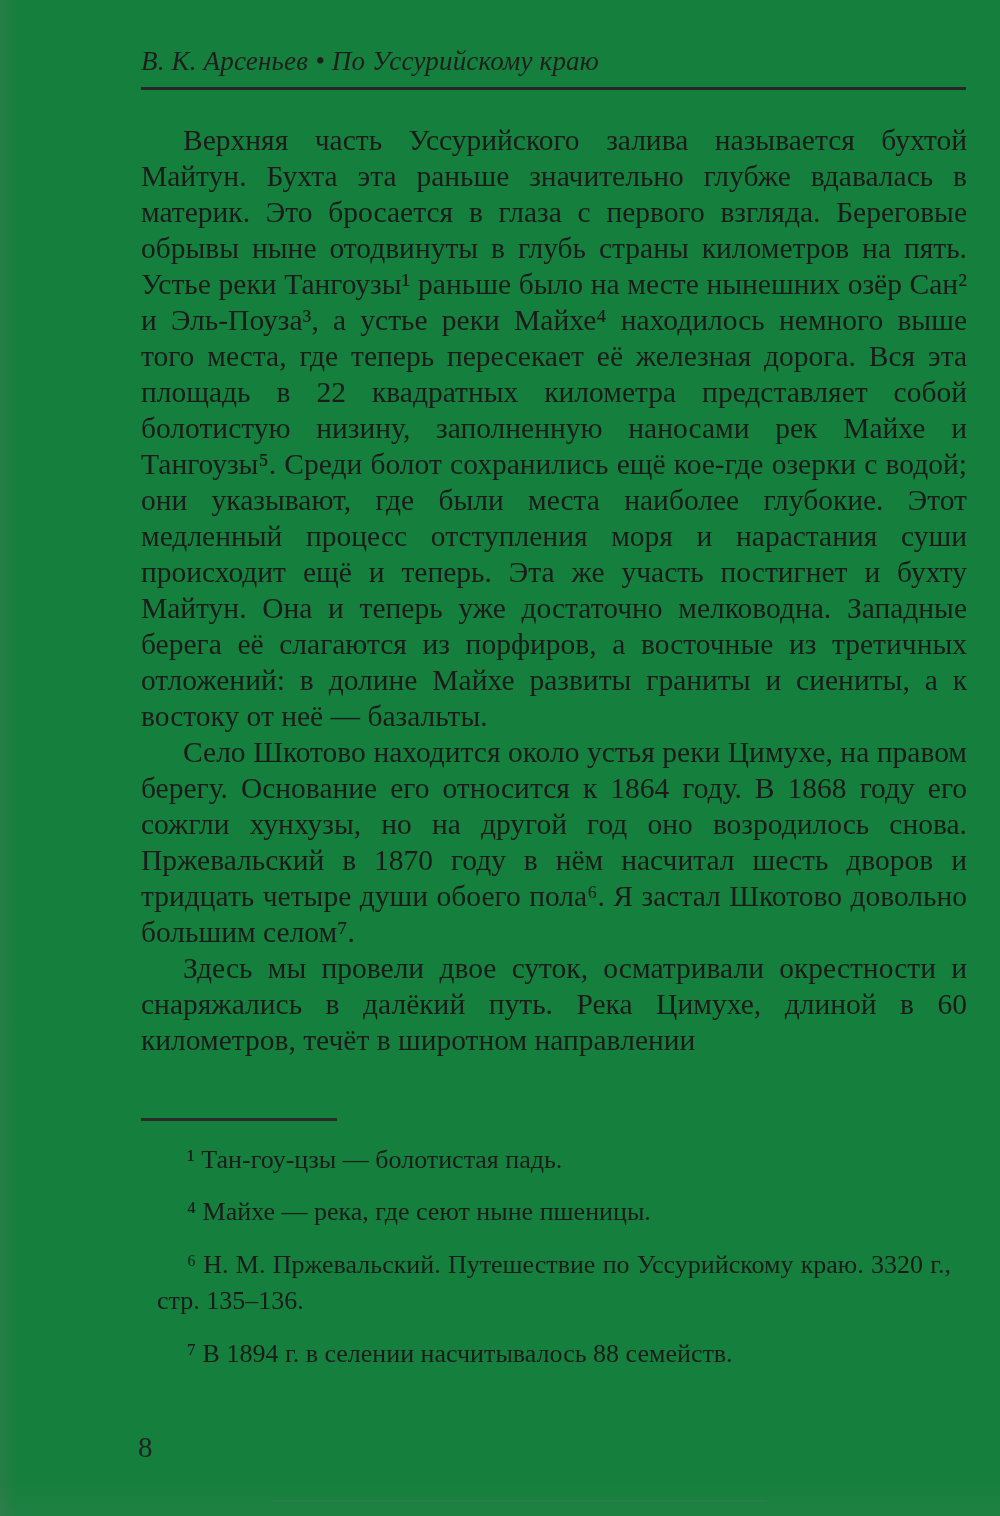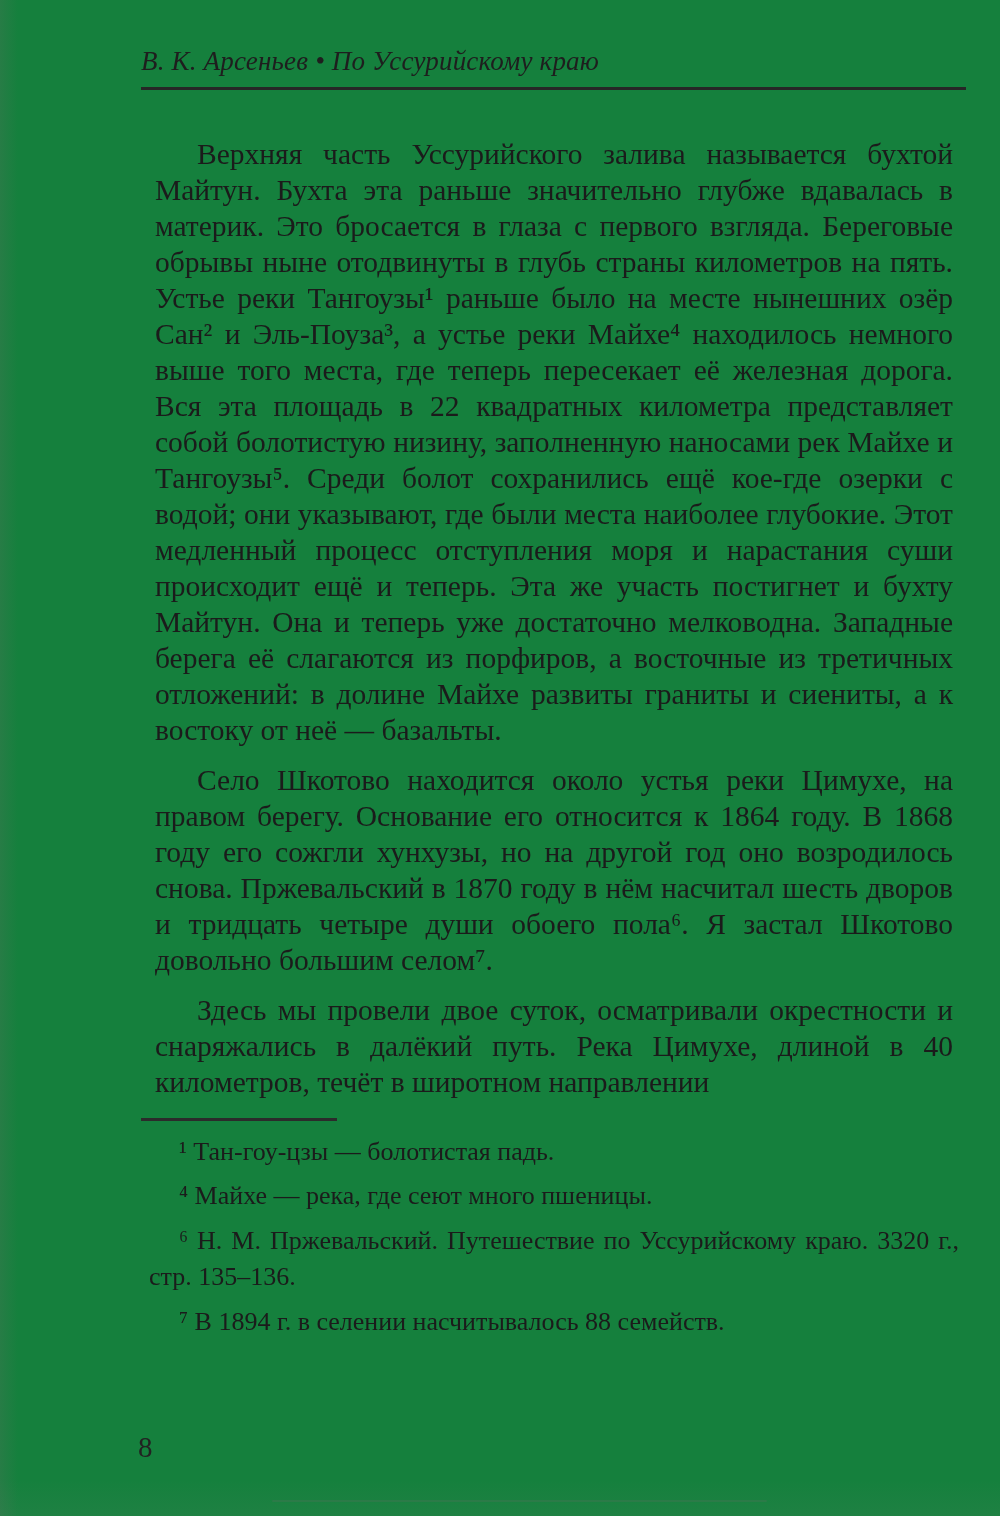--- a/index.html
+++ b/index.html
@@ -50,42 +50,42 @@
     left: 141px;
     top: 122px;
     width: 826px;
     font-size: 29.5px;
     line-height: 36px;
     text-align: justify;
     hyphens: manual;
     -webkit-hyphens: manual;
   }
   .body-text p {
-    margin: 14px;
+    margin: 0;
     text-indent: 42px;
   }
   .footnote-separator {
     position: absolute;
     left: 141px;
     top: 1118px;
     width: 196px;
     height: 2.5px;
     background: #2b2b2b;
   }
   .footnotes {
     position: absolute;
     left: 141px;
     top: 1126px;
     width: 826px;
     font-size: 26px;
     line-height: 36.4px;
     text-align: justify;
   }
   .footnotes p {
-    margin: 8px;
+    margin: 16px;
     text-indent: 30px;
   }
   .page-number {
     position: absolute;
     left: 138px;
     top: 1431px;
     font-size: 29px;
     color: #222222;
   }
   
@@ -104,28 +104,28 @@
 
 <div class="page">
 
   <div class="running-header">В. К. Арсеньев • По Уссурийскому краю</div>
 
   <div class="header-rule"></div>
 
   <div class="body-text">
     <p>Верхняя часть Уссурийского залива называется бух­той Майтун. Бухта эта раньше значительно глубже вда­валась в материк. Это бросается в глаза с первого взгля­да. Береговые обрывы ныне отодвинуты в глубь страны километров на пять. Устье реки Тангоузы¹ раньше было на месте нынешних озёр Сан² и Эль-Поуза³, а устье реки Майхе⁴ находилось немного выше того места, где теперь пересекает её железная дорога. Вся эта площадь в 22 квадратных километра представляет собой болотистую низину, заполненную наносами рек Майхе и Тангоузы⁵. Среди болот сохранились ещё кое-где озерки с водой; они указывают, где были места наиболее глубокие. Этот медленный процесс отступления моря и нарастания суши происходит ещё и теперь. Эта же участь постигнет и бухту Майтун. Она и теперь уже достаточно мелково­дна. Западные берега её слагаются из порфиров, а вос­точные из третичных отложений: в долине Майхе раз­виты граниты и сиениты, а к востоку от неё — базальты.</p>
     <p>Село Шкотово находится около устья реки Цимухе, на правом берегу. Основание его относится к 1864 году. В 1868 году его сожгли хунхузы, но на другой год оно возродилось снова. Пржевальский в 1870 году в нём на­считал шесть дворов и тридцать четыре души обоего пола⁶. Я застал Шкотово довольно большим селом⁷.</p>
-    <p>Здесь мы провели двое суток, осматривали окрестно­сти и снаряжались в далёкий путь. Река Цимухе, дли­ной в 40 километров, течёт в широтном направлении</p>
+    <p>Здесь мы провели двое суток, осматривали окрестно­сти и снаряжались в далёкий путь. Река Цимухе, дли­ной в 60 километров, течёт в широтном направлении</p>
   </div>
 
   <div class="footnote-separator"></div>
 
   <div class="footnotes">
     <p>¹ Тан-гоу-цзы — болотистая падь.</p>
-    <p>⁴ Майхе — река, где сеют много пшеницы.</p>
+    <p>⁴ Майхе — река, где сеют ныне пшеницы.</p>
     <p>⁶ Н. М. Пржевальский. Путешествие по Уссурийскому краю. 3320 г., стр. 135–136.</p>
     <p>⁷ В 1894 г. в селении насчитывалось 88 семейств.</p>
   </div>
 
   <div class="page-number">8</div>
 
   <div class="scan-artifact-bottom"></div>
 
 </div>
 

